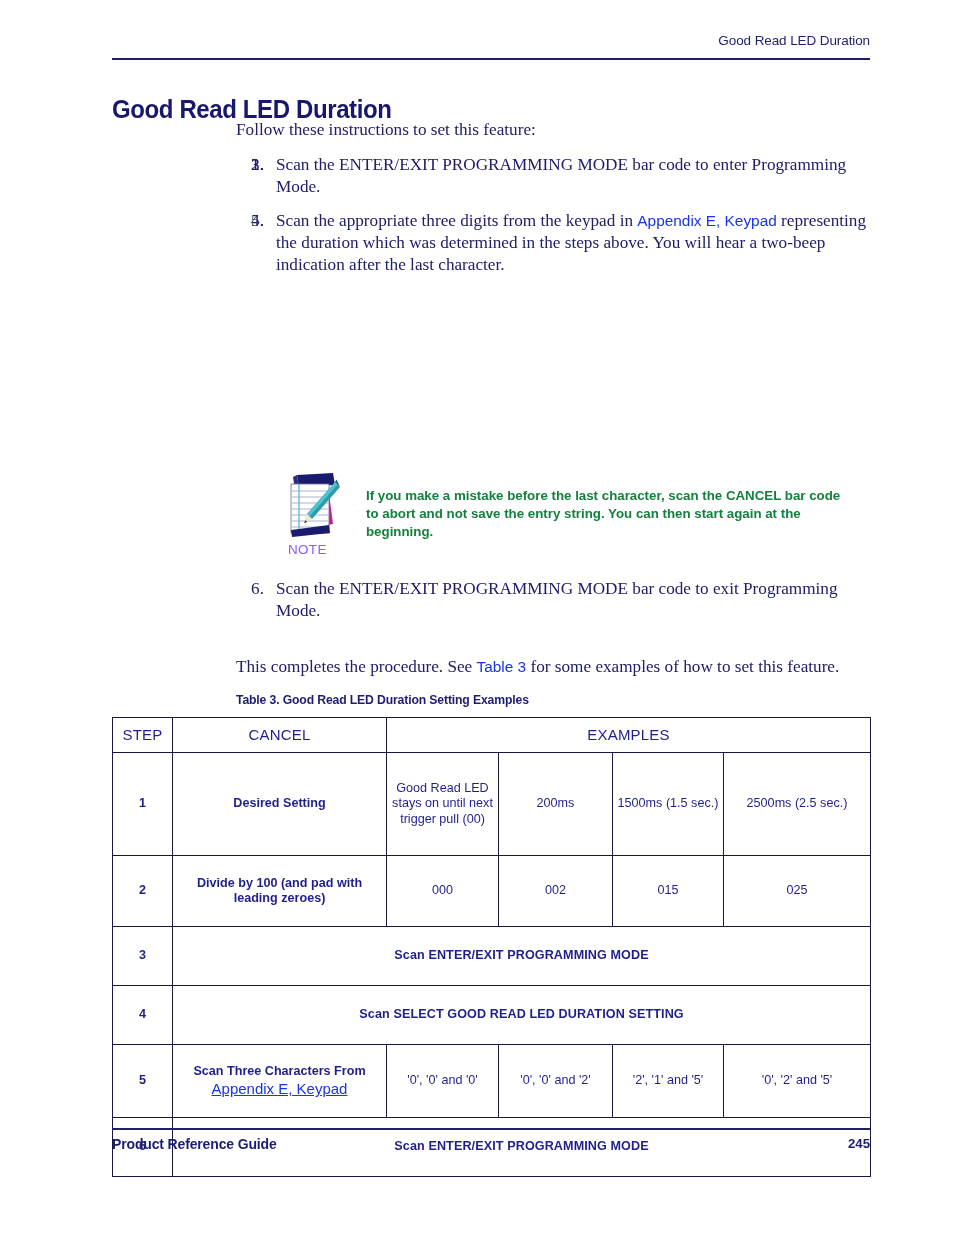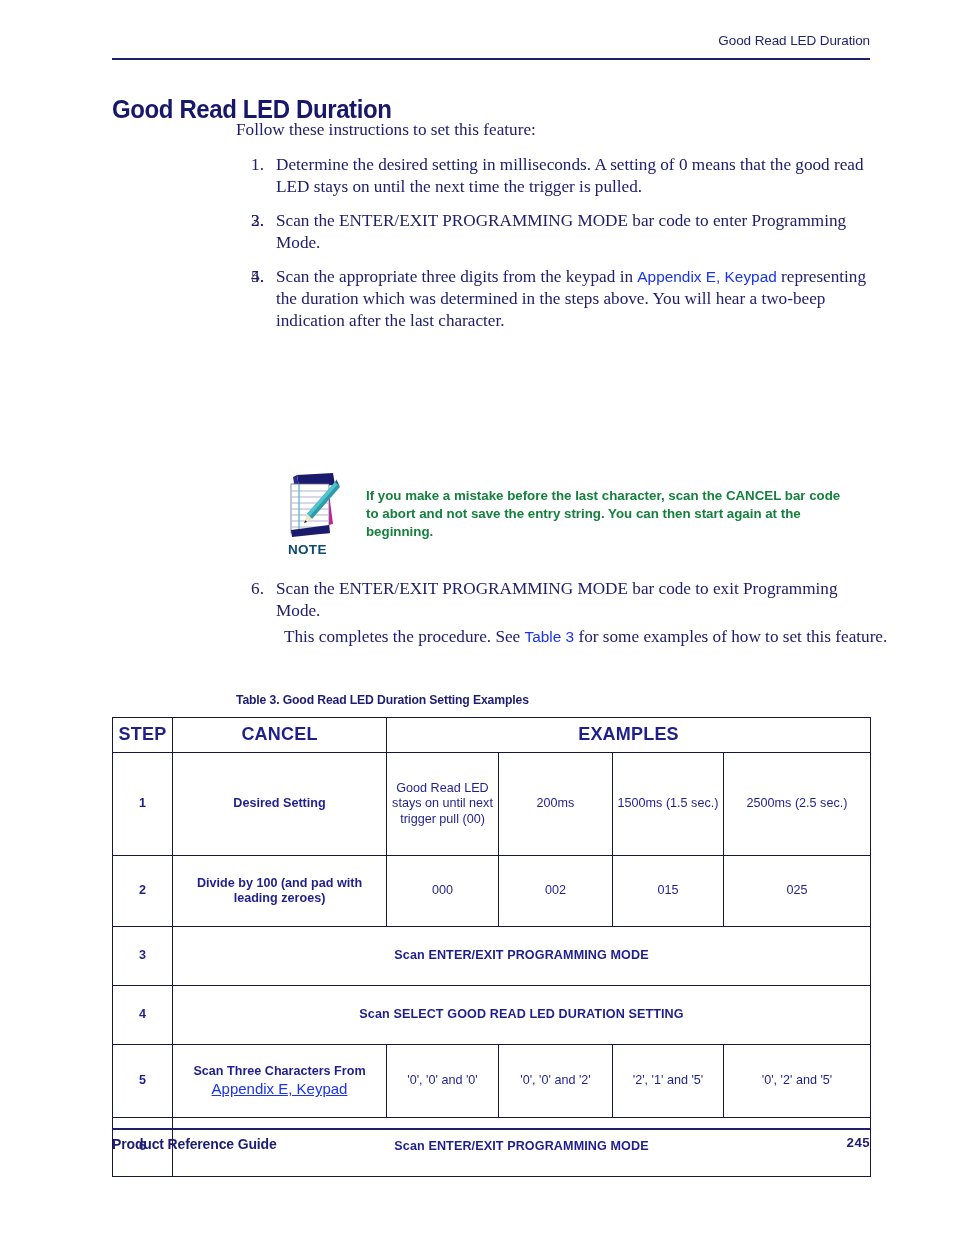--- a/index.html
+++ b/index.html
@@ -113,23 +113,22 @@
     top: 0;
     width: 58px;
     height: 66px;
   }
   .note-label {
     position: absolute;
     left: 5px;
     top: 70px;
     font-family: "Liberation Sans", sans-serif;
     font-size: 13.5px;
-    color: #0c4a6e;
+    color: #8b5cf6;
     letter-spacing: 0.3px;
-    font-weight: bold;
   }
   .note-text {
     position: absolute;
     left: 83px;
     top: 15px;
     width: 480px;
     font-family: "Liberation Sans", sans-serif;
     font-weight: bold;
     font-size: 13.3px;
     line-height: 18px;
@@ -166,22 +165,22 @@
   }
   table.examples td, table.examples th {
     border: 1.3px solid #16163f;
     text-align: center;
     vertical-align: middle;
     font-size: 12.6px;
     line-height: 15.5px;
     padding: 14px 3px;
   }
   table.examples th {
-    font-weight: bold;
-    font-size: 18px;
+    font-weight: normal;
+    font-size: 15px;
     letter-spacing: 0.2px;
     height: 24px;
     padding: 5px 3px;
   }
   td.step-num {
     font-weight: bold;
     font-size: 13px;
   }
   td.action-cell {
     font-weight: bold;
@@ -233,21 +232,21 @@
     font-size: 14px;
     letter-spacing: -0.15px;
     color: #1c1c72;
   }
   .foot-right {
     position: absolute;
     left: 112px;
     top: 1136px;
     width: 758px;
     text-align: right;
-    font-family: Liberation Mono, monospace;
+    font-family: Liberation Sans, sans-serif;
     font-weight: bold;
     font-size: 13.2px;
     color: #1c1c72;
   }
 </style>
 </head>
 <body>
 
 <div class="page">
 
@@ -255,21 +254,20 @@
   <div class="head-rule"></div>
 
   <h1 class="title">Good Read LED Duration</h1>
 
   <div class="col">
     <p class="para tight">Follow these instructions to set this feature:</p>
 
     <ol class="steps">
       <li>
         <span class="num">1.</span>
-        <span>Determine the desired setting in milliseconds. A setting of 0 means that the good read LED stays on until the next time the trigger is pulled.</span>
       </li>
       <li>
         <span class="num">2.</span>
       </li>
       <li>
         <span class="num">3.</span>
         <span>Scan the ENTER/EXIT PROGRAMMING MODE bar code to enter Programming Mode.</span>
       </li>
       <li>
         <span class="num">4.</span>
@@ -319,21 +317,21 @@
 
   <div class="col" style="top:578px;">
     <ol class="steps">
       <li>
         <span class="num">6.</span>
         <span>Scan the ENTER/EXIT PROGRAMMING MODE bar code to exit Programming Mode.</span>
       </li>
     </ol>
   </div>
 
-  <div class="col" style="top:626px;margin-left:48px;">
+  <div class="col" style="top:656px;">
     <p class="para"><span>This completes the procedure. See </span><a class="link" href="#">Table 3</a><span> for some examples of how to set this feature.</span></p>
   </div>
 
   <div class="tbl-caption">Table 3. Good Read LED Duration Setting Examples</div>
 
   <div class="tbl-wrap">
     <table class="examples">
       <colgroup>
         <col class="c-step">
           <col class="c-act">

